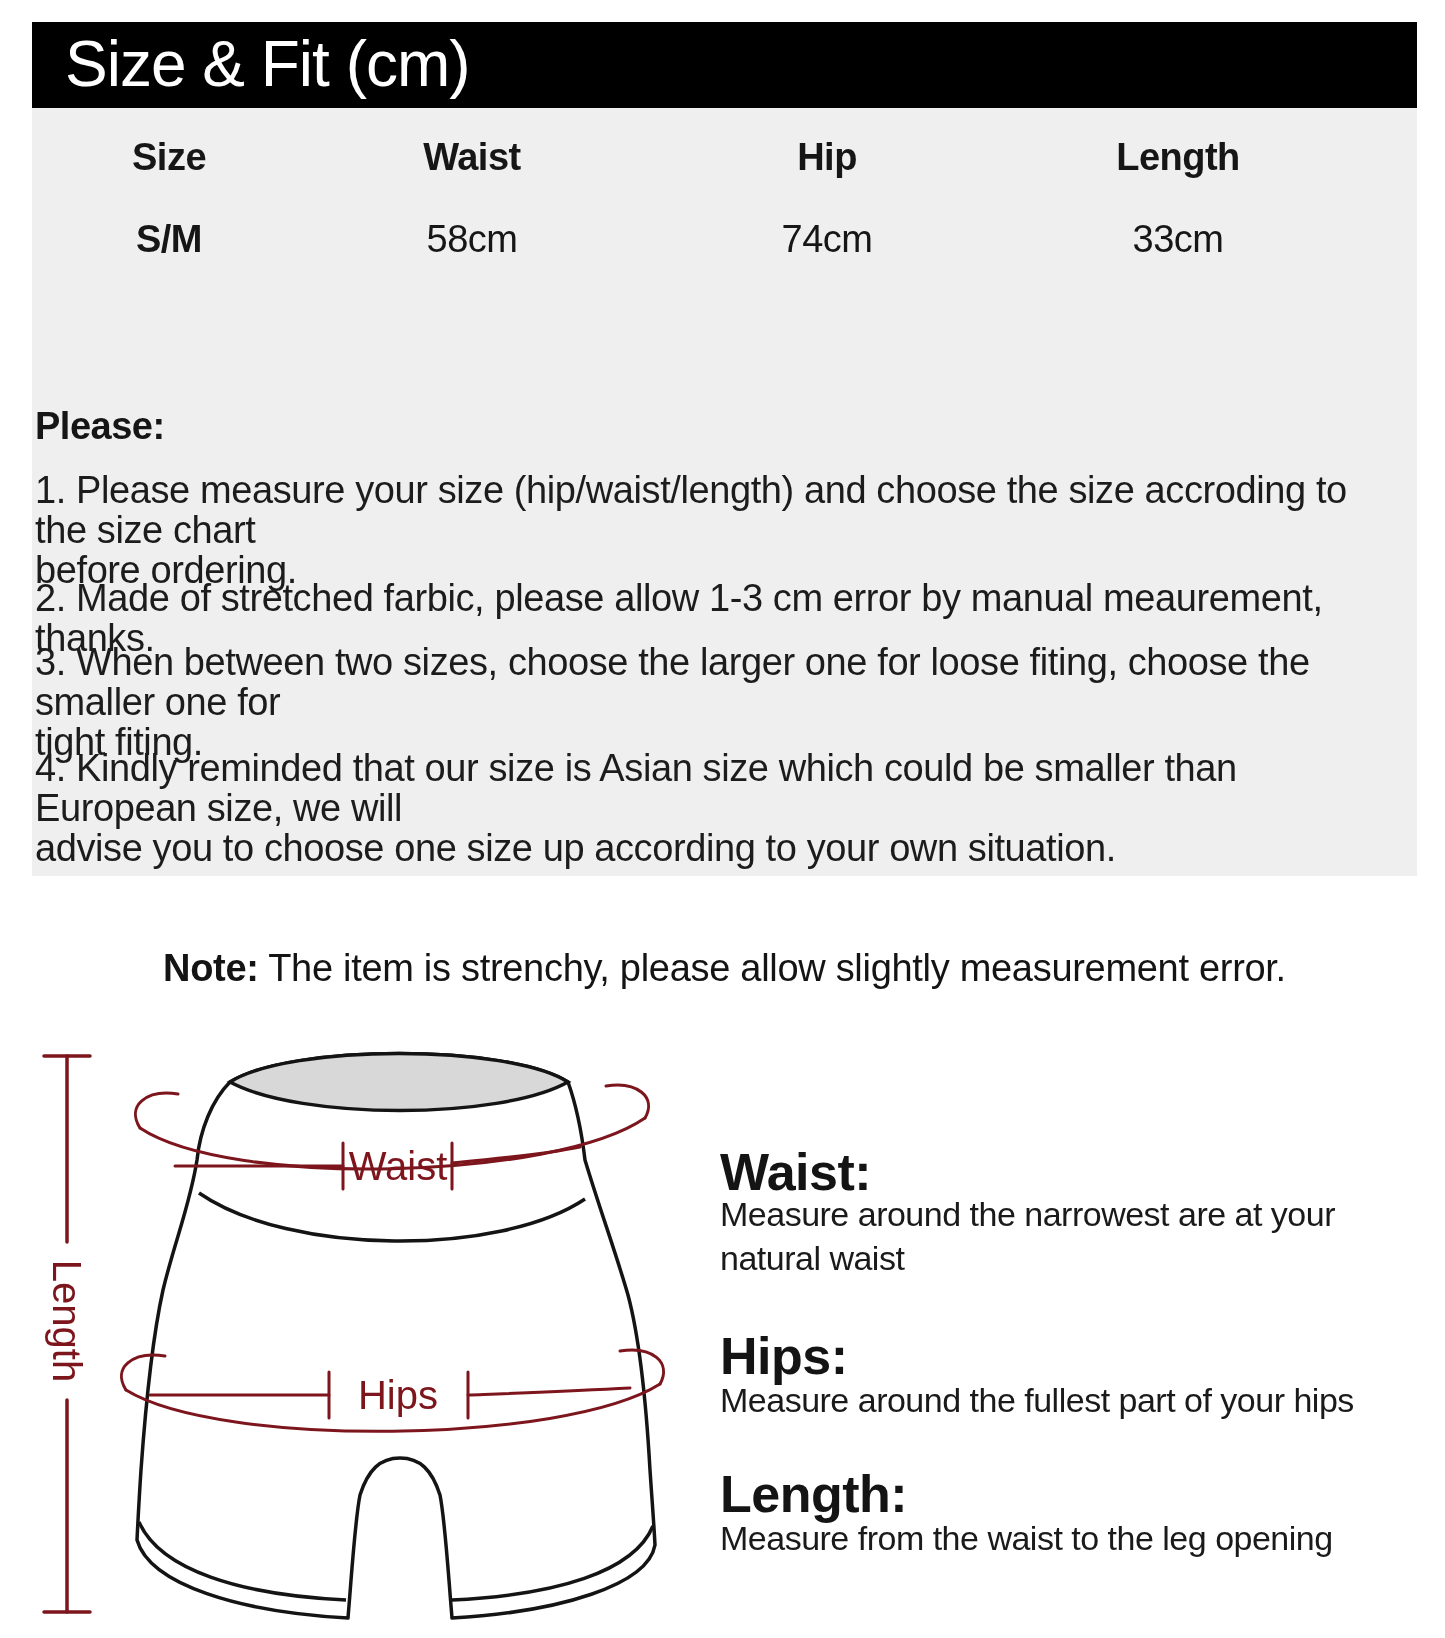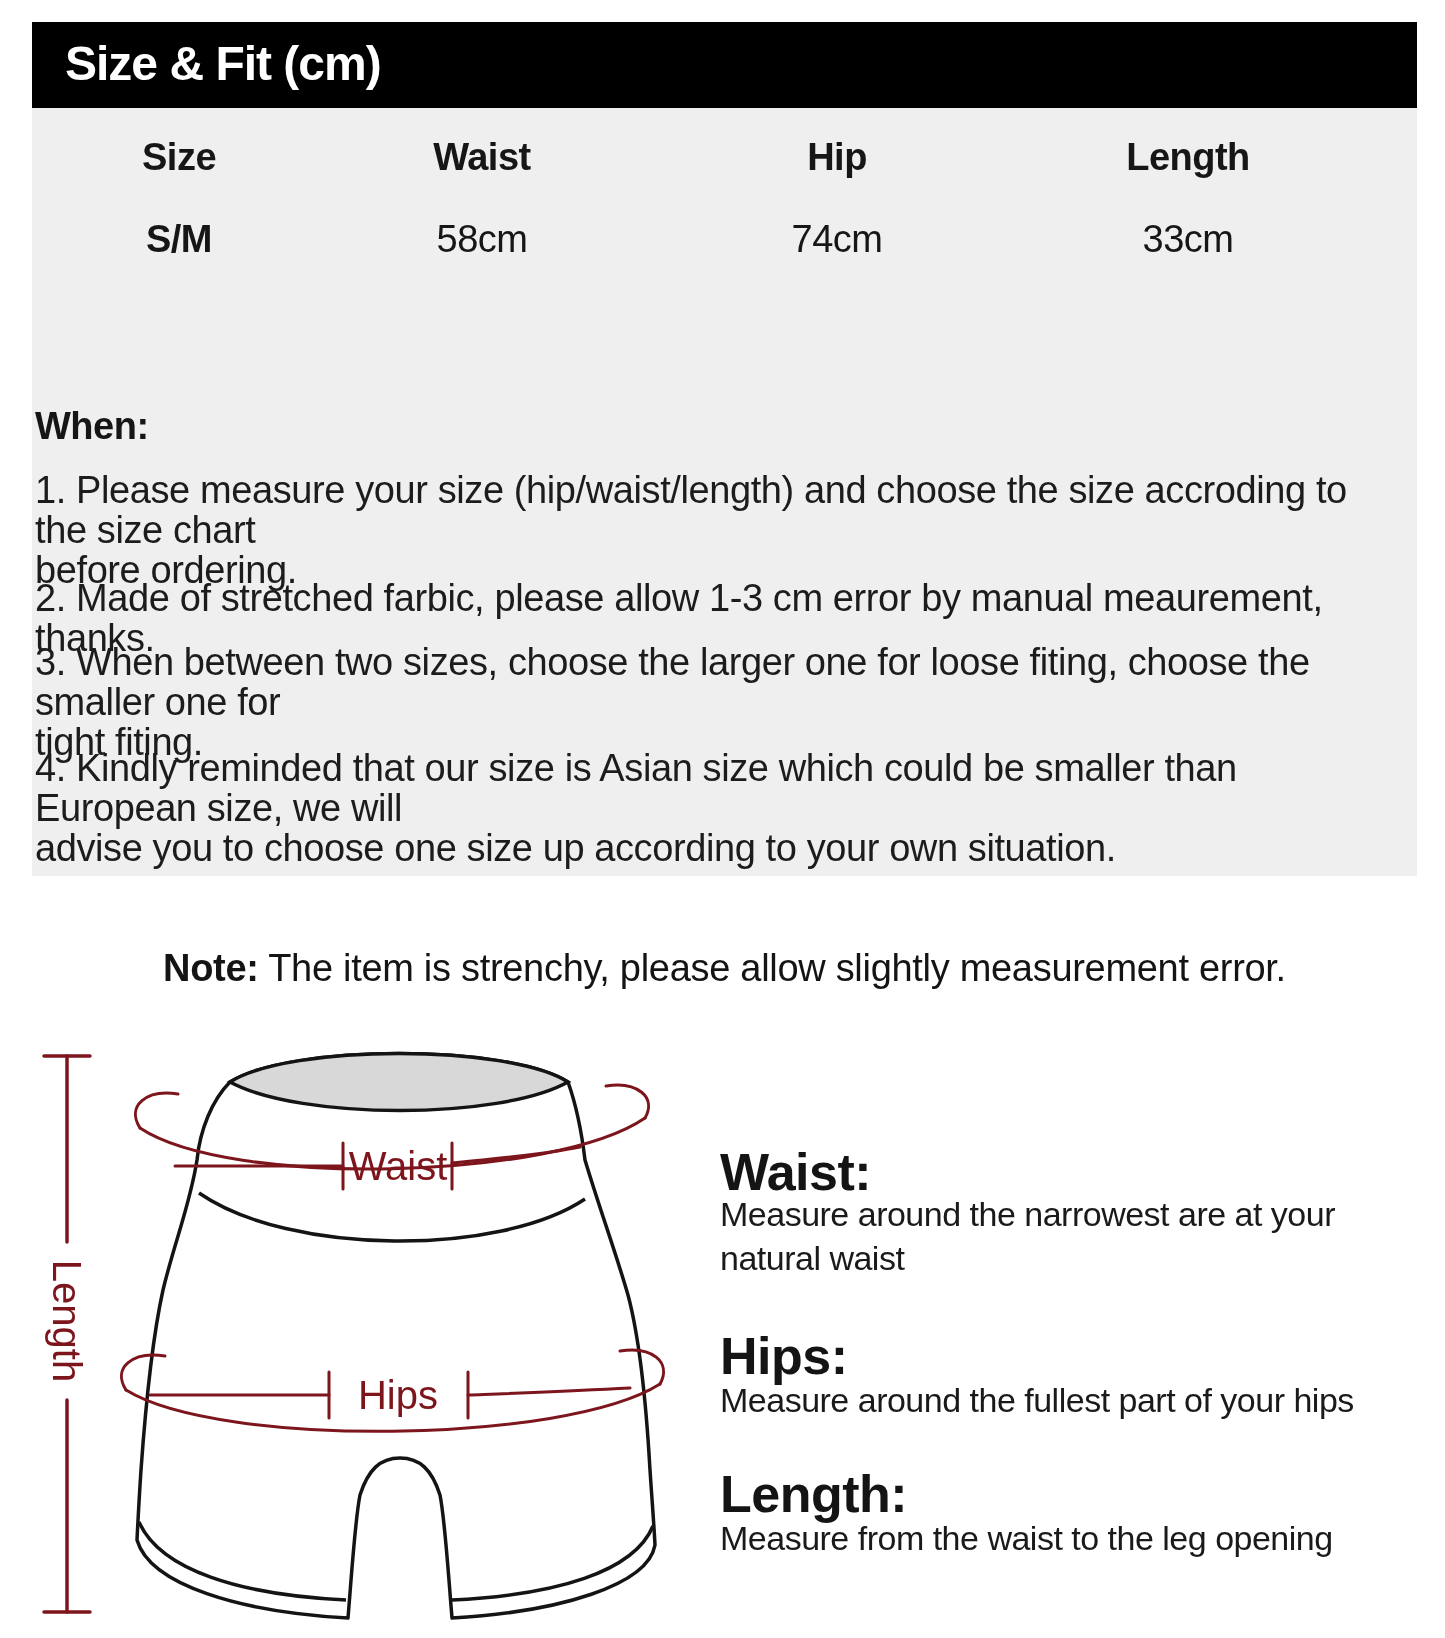--- a/index.html
+++ b/index.html
@@ -2,24 +2,24 @@
 <html><head>
 <meta charset="utf-8">
 <style>
   html,body{margin:0;padding:0;background:#ffffff;}
   .page{position:relative;width:1445px;height:1638px;background:#ffffff;overflow:hidden;
         font-family:"Liberation Sans","DejaVu Sans",sans-serif;color:#161616;}
 
   
   .panel{position:absolute;left:32px;top:22px;width:1385px;height:854px;background:#f0efef;}
   .titlebar{position:absolute;left:0;top:0;width:100%;height:86px;background:#000000;}
-  .titlebar h1{margin:0;padding:0 0 0 33px;line-height:84px;font-size:48px;font-weight:bold;
+  .titlebar h1{margin:0;padding:0 0 0 33px;line-height:84px;font-size:64px;font-weight:normal;
                color:#ffffff;letter-spacing:-1px;}
 
-  .trow{position:absolute;left:12px;width:100%;height:46px;}
+  .trow{position:absolute;left:2px;width:100%;height:46px;}
   .trow .cell{position:absolute;transform:translateX(-50%);white-space:nowrap;
               font-size:38px;line-height:46px;letter-spacing:-0.5px;}
   .trow .c1{left:135px;} .trow .c2{left:438px;} .trow .c3{left:793px;} .trow .c4{left:1144px;}
   .trow.head .cell{font-weight:bold;}
   .trow.r-head{top:112px;} .trow.r-1{top:194px;} .trow.r-2{top:273px;}
   .trow .size-cell{font-weight:bold;}
 
   .notes-heading{position:absolute;left:3px;top:383px;margin:0;font-size:38px;font-weight:bold;
                  letter-spacing:-0.5px;}
   .note-p{position:absolute;left:3px;width:1335px;margin:0;font-size:38px;line-height:40px;
@@ -63,21 +63,21 @@
     </div>
 
     <div class="trow r-1">
       <span class="cell c1 size-cell">S/M</span>
       <span class="cell c2">58cm</span>
       <span class="cell c3">74cm</span>
       <span class="cell c4">33cm</span>
     </div>
 
 
-    <h2 class="notes-heading">When:</h2>
+    <h2 class="notes-heading">Please:</h2>
     <p class="note-p note-1">1. Please measure your size (hip/waist/length) and choose the size accroding to the size chart
 before ordering.</p>
     <p class="note-p note-2">2. Made of stretched farbic, please allow 1-3 cm error by manual meaurement, thanks.</p>
     <p class="note-p note-3">3. When between two sizes, choose the larger one for loose fiting, choose the smaller one for
 tight fiting.</p>
     <p class="note-p note-4">4. Kindly reminded that our size is Asian size which could be smaller than European size, we will
 advise you to choose one size up according to your own situation.</p>
   </section>
 
   <p class="stretch-note"><span class="lbl">Note:</span><span> The item is strenchy, please allow slightly measurement error.</span></p>

